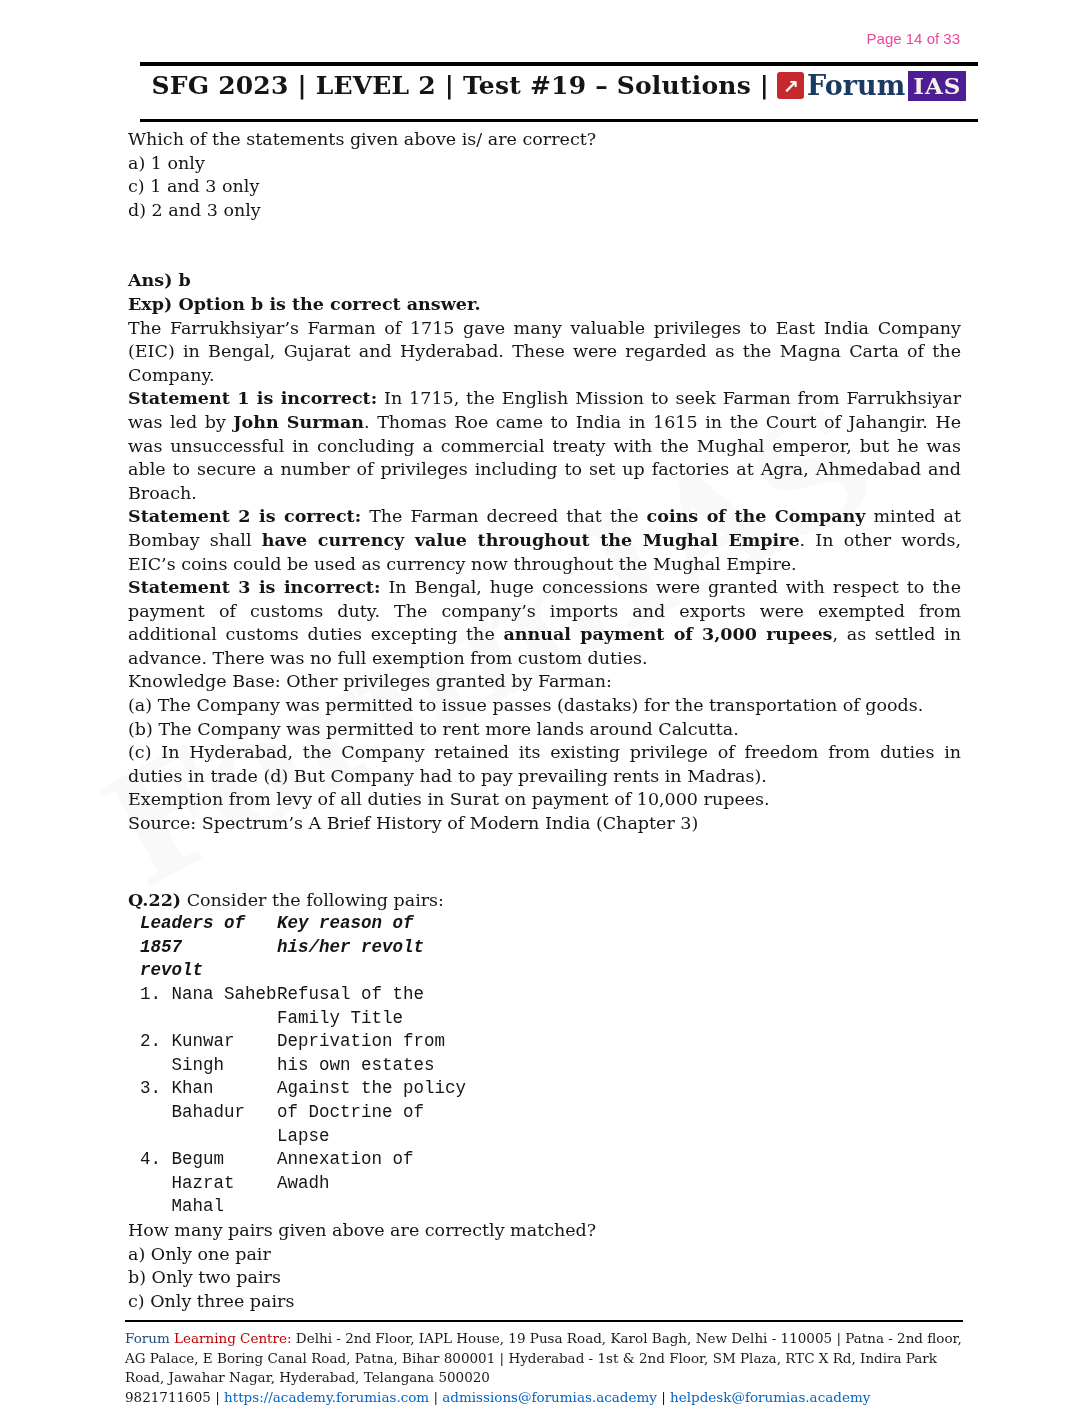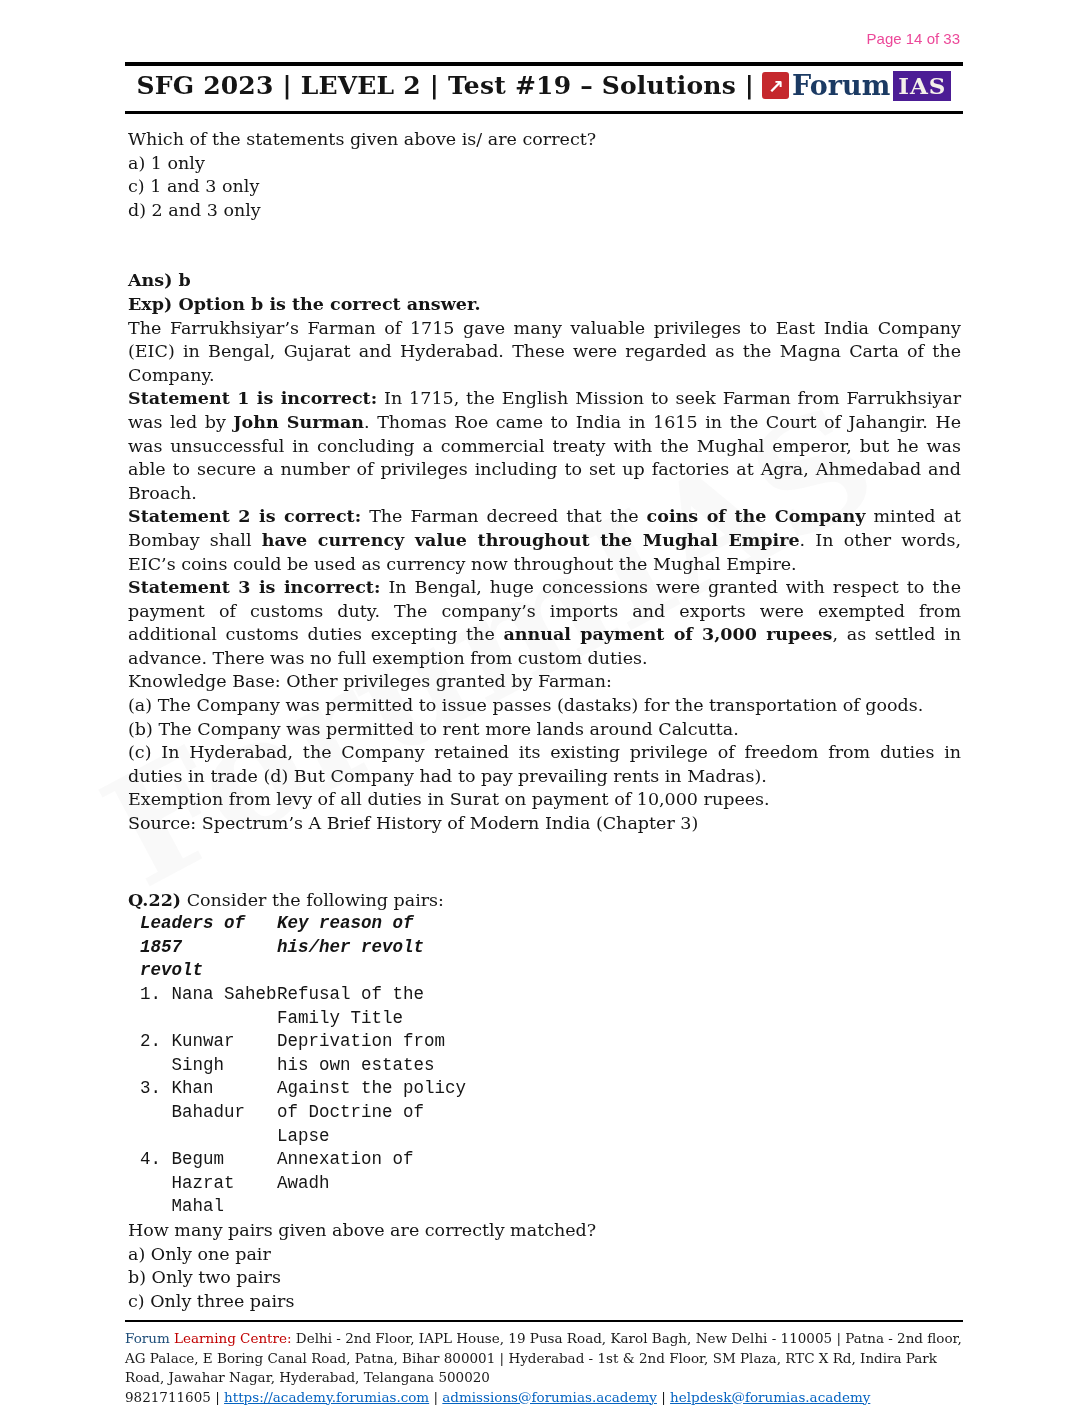--- a/index.html
+++ b/index.html
@@ -13,23 +13,23 @@
     position:absolute; top:520px; left:60px; width:1000px;
     transform:rotate(-28deg);
     font-size:150px; font-weight:700; color:rgba(130,130,130,0.05);
     pointer-events:none; white-space:nowrap;
   }
   .page-number {
     position:absolute; top:30px; right:128px;
     font-family:"Liberation Sans", sans-serif; font-size:15px; color:#ec4899;
   }
   .title-bar {
-    position:absolute; top:62px; left:125px; width:838px;
+    position:absolute; top:62px; left:140px; width:838px;
     border-top:4px solid #000; border-bottom:3px solid #000;
-    padding:4px 0 10px;
+    padding:4px 0 18px;
     display:flex; justify-content:center; align-items:center; gap:8px;
   }
   .title-text { font-size:25px; font-weight:700; letter-spacing:0.2px; }
   .logo { display:inline-flex; align-items:center; gap:3px; }
   .logo-arrow {
     width:27px; height:27px; background:#c5282d; border-radius:3px;
     color:#fff; font-size:19px; font-weight:700;
     display:flex; align-items:center; justify-content:center;
     font-family:"DejaVu Sans", sans-serif;
   }
@@ -39,21 +39,21 @@
     padding:1px 5px 2px; letter-spacing:1px;
   }
   .content {
     position:absolute; top:128px; left:128px; width:833px;
     font-size:17.5px; line-height:23.6px;
   }
   .para { text-align:justify; }
   .seg-bold { font-weight:700; }
   .seg-blue { color:#1f4e79; }
   .seg-red  { color:#c00000; }
-  .seg-link { color:#0563c1; text-decoration:underline; }
+  .seg-link { color:#0563c1; }
   .spacer-lg { height:47px; }
   .pairs-table { margin-left:12px;font-family:Liberation Mono, monospace; }
   .pairs-row { display:flex; }
   .cell-leader { width:137px; white-space:pre-wrap; }
   .cell-reason { width:240px; white-space:pre-wrap; }
   .pairs-header .cell-leader, .pairs-header .cell-reason {
     font-weight:700; font-style:italic;
   }
   .footer {
     position:absolute; top:1320px; left:125px; width:838px;

